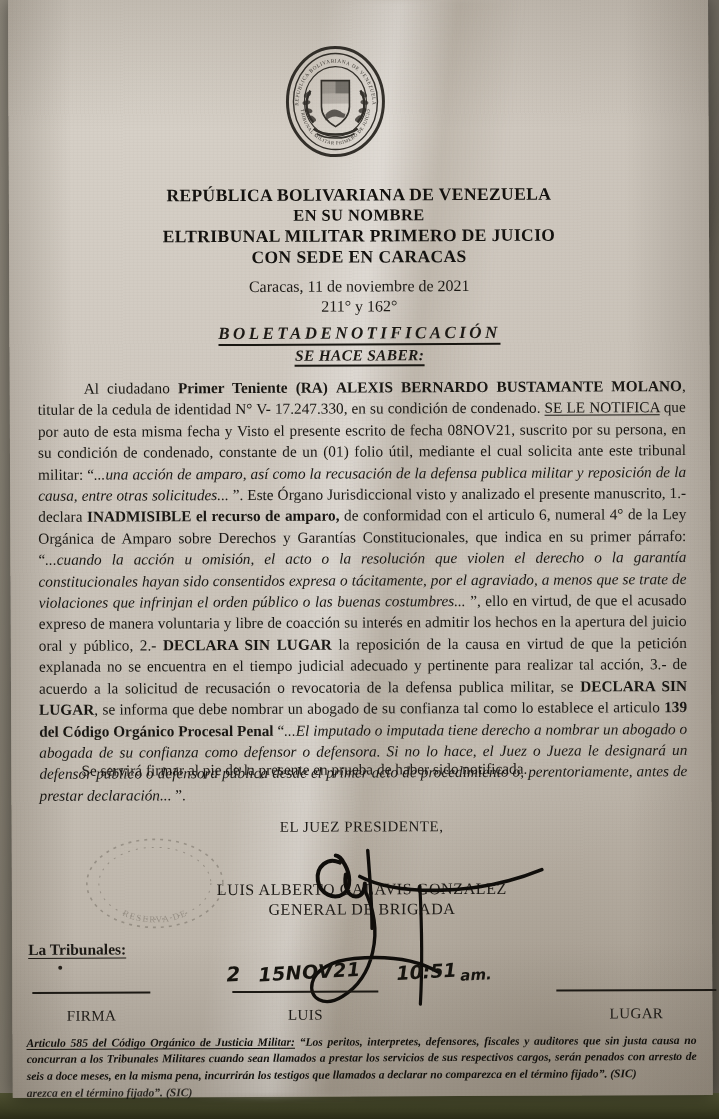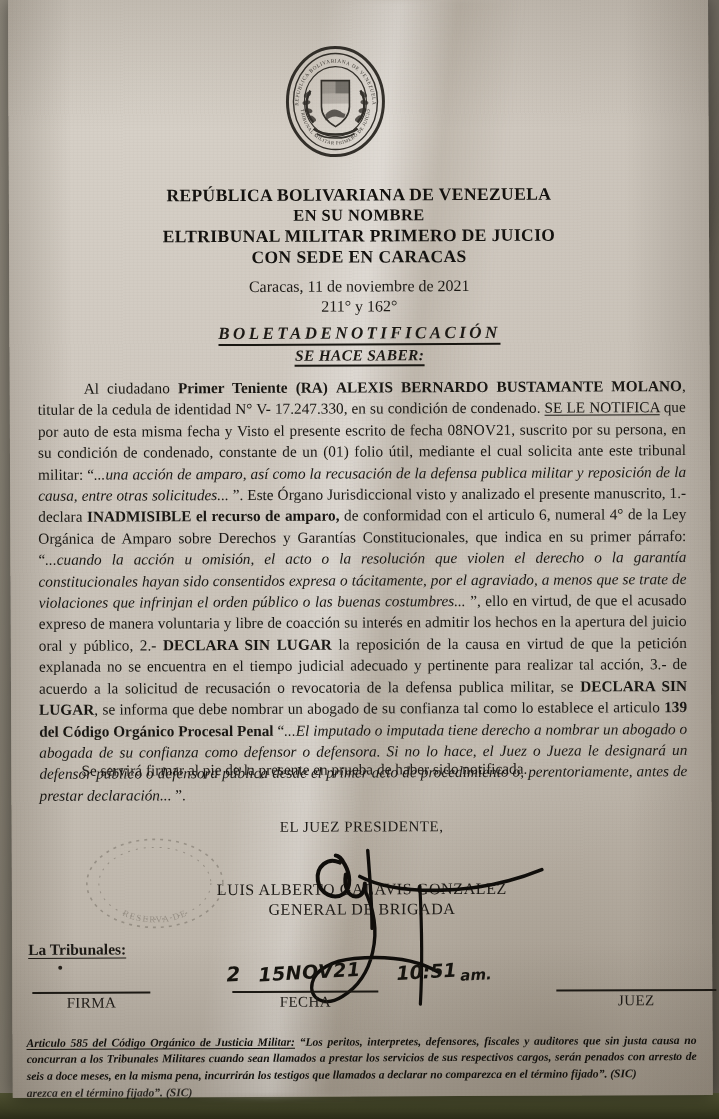--- a/index.html
+++ b/index.html
@@ -121,21 +121,21 @@
            opacity:.30;pointer-events:none;}
   .dryseal svg{width:100%;height:100%;}
 
   
   .notif-label{position:absolute;left:16px;top:941px;font-size:15.5px;font-weight:700;}
   .notif-label span{border-bottom:1.6px solid #1b1813;}
 
   .fields{position:absolute;left:16px;right:14px;top:972px;height:46px;}
   .fld{position:absolute;}
   .fld .line{border-bottom:2px solid #1c1914;height:20px;}
-  .fld .cap{text-align:center;font-size:15px;letter-spacing:.4px;margin-top:1px;}
+  .fld .cap{text-align:center;font-size:15px;letter-spacing:.4px;margin-top:14px;}
   .fld.firma{left:4px;width:118px;}
   .fld.fecha{left:204px;width:146px;}
   .fld.hora{left:376px;width:126px;}
   .fld.lugar{left:528px;width:160px;}
 
   .firma-dot{position:absolute;left:46px;top:966px;width:4px;height:4px;
              border-radius:50%;background:#24201a;}
 
   
   .hw{position:absolute;font-family:"DejaVu Sans", sans-serif;color:#16140f;
@@ -278,25 +278,25 @@
 
       <div class="firma-dot"></div>
 
       <div class="fields">
         <div class="fld firma">
           <div class="line"></div>
           <div class="cap">FIRMA</div>
         </div>
         <div class="fld fecha">
           <div class="line"></div>
-          <div class="cap">FECHA</div>
+          <div class="cap">LUIS</div>
         </div>
         <div class="fld lugar">
           <div class="line"></div>
-          <div class="cap">JUEZ</div>
+          <div class="cap">LUGAR</div>
         </div>
       </div>
 
       <div class="hw fecha-num">2</div>
       <div class="hw fecha-txt">15NOV21</div>
       <div class="hw hora-txt">10:51</div>
       <div class="hw hora-am">am.</div>
 
       <div class="footnote">
         <span class="art">Articulo 585 del Código Orgánico de Justicia Militar:</span><span> “Los peritos, interpretes, defensores, fiscales y auditores que sin justa causa no concurran a los Tribunales Militares cuando sean llamados a prestar los servicios de sus respectivos cargos, serán penados con arresto de seis a doce meses, en la misma pena, incurrirán los testigos que llamados a declarar no comparezca en el término fijado”. (SIC)</span>

